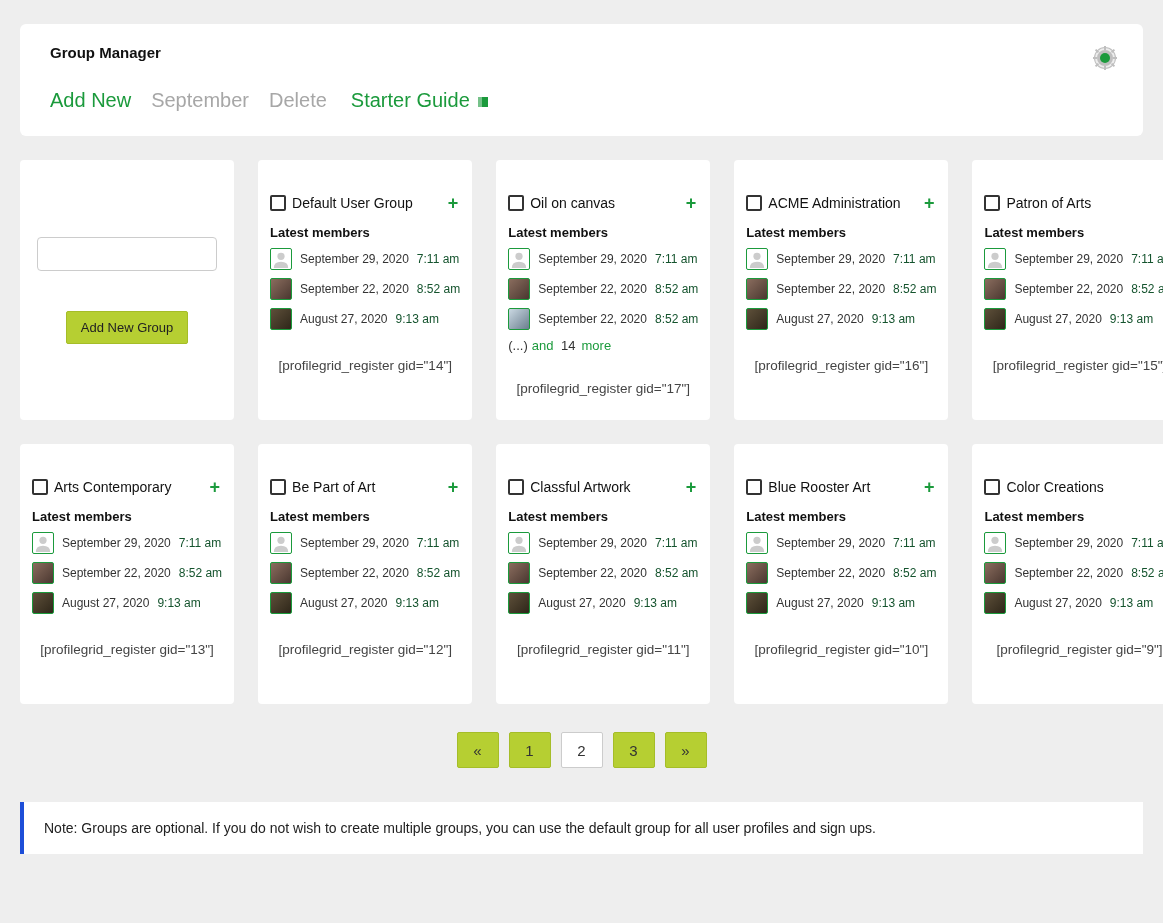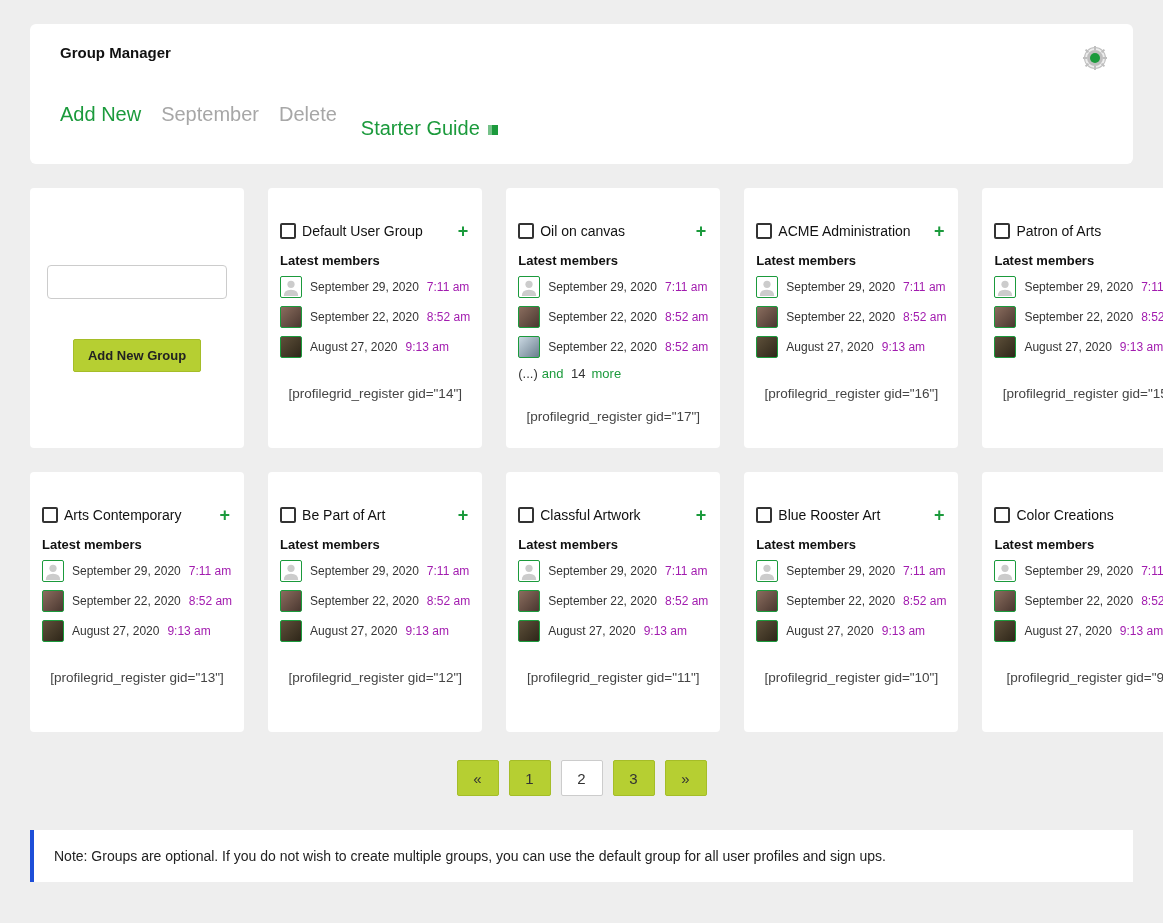--- a/index.html
+++ b/index.html
@@ -4,21 +4,21 @@
 <style>
   * { box-sizing: border-box; }
   body {
     margin: 0;
     background: #eeeeee;
     font-family: -apple-system, BlinkMacSystemFont, "Segoe UI", Helvetica, Arial, sans-serif;
     color: #111;
   }
   .page {
     width: 1163px;
-    padding: 24px 30px 30px;
+    padding: 24px 20px 30px;
   }
   
   .header-card {
     background: #fff;
     border-radius: 6px;
     padding: 20px 30px 24px;
     margin-bottom: 24px;
     position: relative;
   }
   .header-title {
@@ -39,21 +39,20 @@
   }
   .link-muted {
     color: #a7a7a7;
     cursor: default;
   }
   .starter-guide {
     margin-left: 4px;
     color: #1b9a3c;
     font-weight: 500;
     cursor: pointer;
-    margin-top: 28px;
   }
   .starter-guide svg { vertical-align: -1px; margin-left: 2px; }
   .gear-wrap {
     position: absolute;
     top: 22px;
     right: 26px;
     cursor: pointer;
   }
   
   .grid {
@@ -85,21 +84,20 @@
     font-size: 14px;
   }
   .add-btn {
     background: #b6cf32;
     border: 1px solid #a5bd28;
     padding: 8px 14px;
     font-size: 13px;
     border-radius: 2px;
     cursor: pointer;
     color: #222;
-    font-weight: bold;
   }
   .card-inner {
     padding: 12px 12px 10px;
     margin-top: 23px;
   }
   .card-title-row {
     display: flex;
     align-items: center;
     gap: 6px;
     margin-bottom: 14px;
@@ -145,21 +143,21 @@
     display: flex;
     align-items: center;
     justify-content: center;
     overflow: hidden;
   }
   .avatar.default svg { width: 18px; height: 18px; }
   .avatar.photo1 { background: linear-gradient(135deg,#8a6d5e,#4a3730); }
   .avatar.photo2 { background: linear-gradient(135deg,#cbd9e3,#6a7e8e); }
   .avatar.photo3 { background: linear-gradient(135deg,#5e503a,#2e2619); }
   .mem-date { white-space: nowrap; text-align: right; }
-  .mem-time { color: #a21caf; white-space: nowrap; }
+  .mem-time { color: #14532d; white-space: nowrap; }
   .more-row { font-size: 13px; margin-top: 8px; }
   .more-row .dots { color: #333; }
   .more-row .and { color: #1b9a3c; margin: 0 4px; }
   .more-row .num { color: #333; }
   .more-row .more { color: #1b9a3c; margin-left: 6px; cursor: pointer; }
   .shortcode {
     font-size: 13.5px;
     color: #444;
     text-align: center;
     padding: 28px 6px 0;

